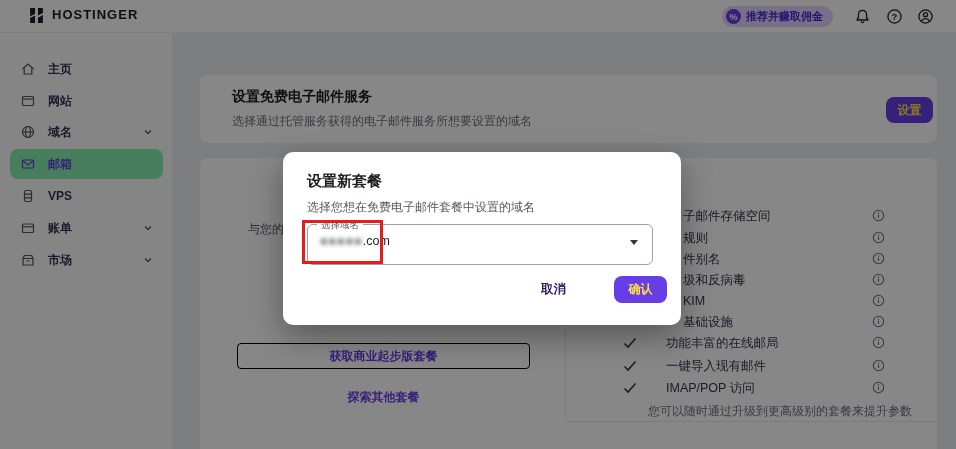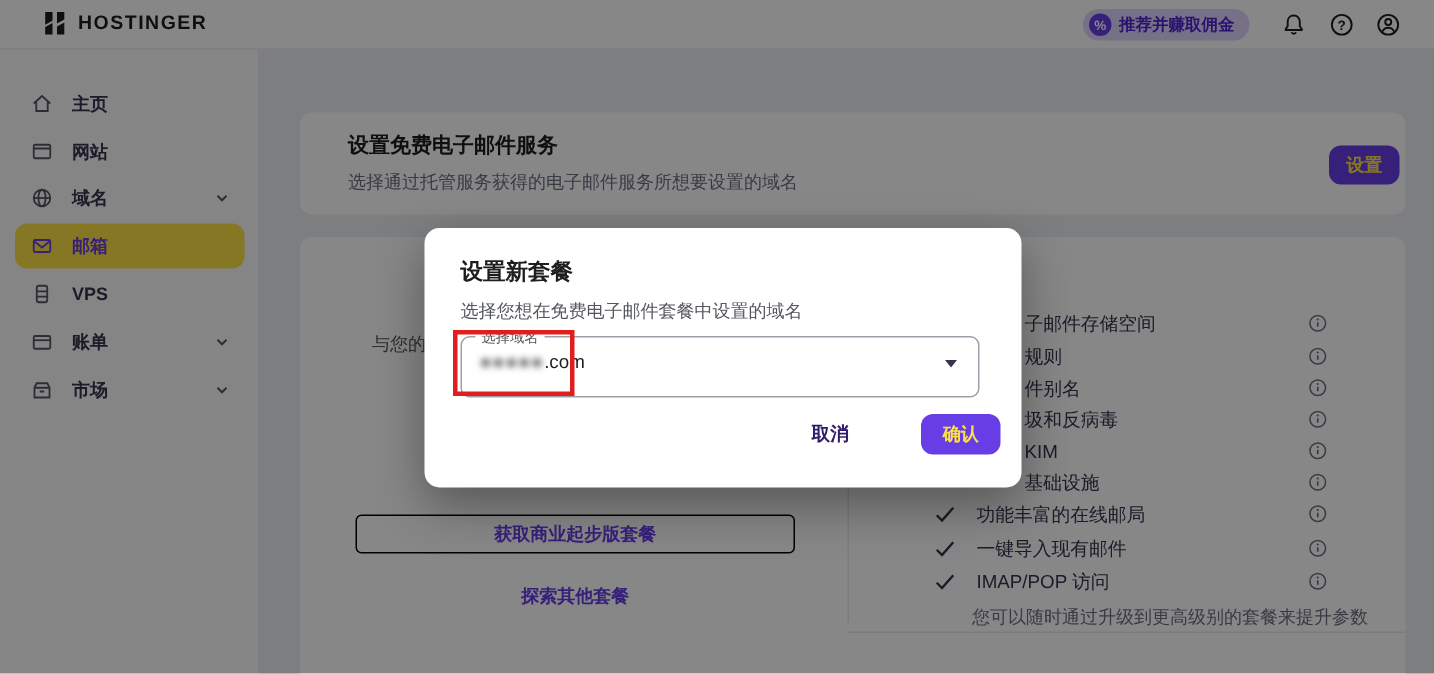--- a/index.html
+++ b/index.html
@@ -19,21 +19,21 @@
   .badge { width:15px; height:15px; border-radius:50%; background:#673de6; color:#fff;
            font-size:9px; font-weight:bold; display:flex; align-items:center; justify-content:center; }
   .tb-icon { top:8px; width:17px; height:17px; color:#1d1e20; }
 
   
   #sidebar { left:0; top:33px; width:173px; height:416px; background:#fbfbfd;
              border-right:1px solid #ececf1; z-index:1; }
   .side-item { position:absolute; left:10px; width:153px; height:30px; border-radius:8px;
                display:flex; align-items:center; gap:12px; padding:0 10px; color:#36344d; }
   .side-item .lbl { font-size:12px; font-weight:bold; }
-  .side-item.active { background:#fde047; color:#673de6;text-align:right; }
+  .side-item.active { background:#86efac; color:#673de6;text-align:right; }
   .side-item svg { flex:0 0 auto; }
   .side-chev { position:absolute; right:10px; }
 
   
   .card { background:#ffffff; border-radius:8px; }
   #card1 { left:200px; top:75px; width:737px; height:68px; }
   #card1 .c1-title { position:absolute; left:32px; top:13px; font-size:14px; font-weight:bold; color:#1d1e20; }
   #card1 .c1-sub   { position:absolute; left:32px; top:38px; font-size:12px; color:#6d7081; }
   .btn-primary { background:#673de6; color:#fde047; border:none; border-radius:8px;
                  font-size:12px; font-weight:bold; font-family:inherit;margin-left:12px; }
@@ -44,21 +44,21 @@
   #biz-btn { left:237px; top:343px; width:293px; height:26px; background:#fff;
              border:1px solid #000000; border-radius:4px; color:#673de6;
              font-size:12px; font-weight:bold; font-family:inherit; }
   #explore-link { left:237px; top:389px; width:293px; text-align:center; font-size:12px;
                   font-weight:bold; color:#673de6; }
   .vdivider { left:565px; top:200px; width:1px; height:215px; background:#e8e8ee; }
   .hdivider { left:565px; top:421px; width:372px; height:1px; background:#e8e8ee; }
 
   .feat-row { position:absolute; height:16px; display:flex; align-items:center; }
   .feat-frag { left:683px; }
-  .feat-full { left:623px; gap:14px;justify-content:flex-end; }
+  .feat-full { left:623px; gap:29px;justify-content:flex-end; }
   .feat-label { font-size:12.5px; color:#36344d; white-space:nowrap; }
   .info-ic { position:absolute; width:13px; height:13px; color:#6d7081; }
   .note { position:absolute; left:648px; top:403px; font-size:12px; color:#6d7081; }
 
   
   #overlay { left:0; top:0; width:956px; height:449px; background:rgba(0,0,0,0.47); z-index:10; }
   #modal { left:283px; top:152px; width:398px; height:173px; background:#fff; border-radius:10px;
            box-shadow:0 12px 32px rgba(0,0,0,0.35); z-index:20; }
   #modal .m-title { position:absolute; left:24px; top:20px; font-size:15px; font-weight:bold; color:#1d1e20; }
   #modal .m-sub   { position:absolute; left:24px; top:47px; font-size:12px; color:#54575c; }

